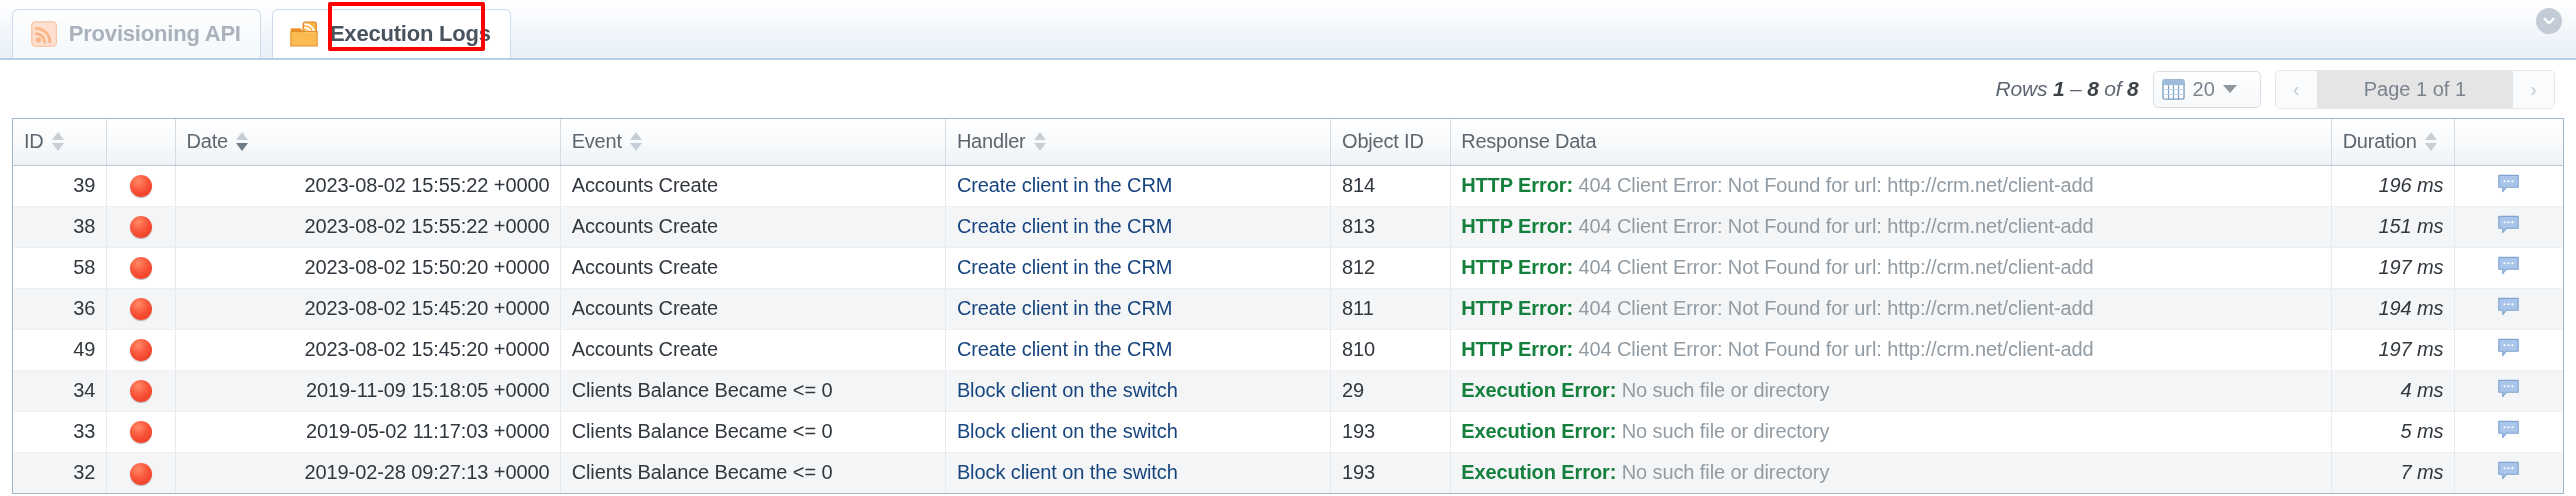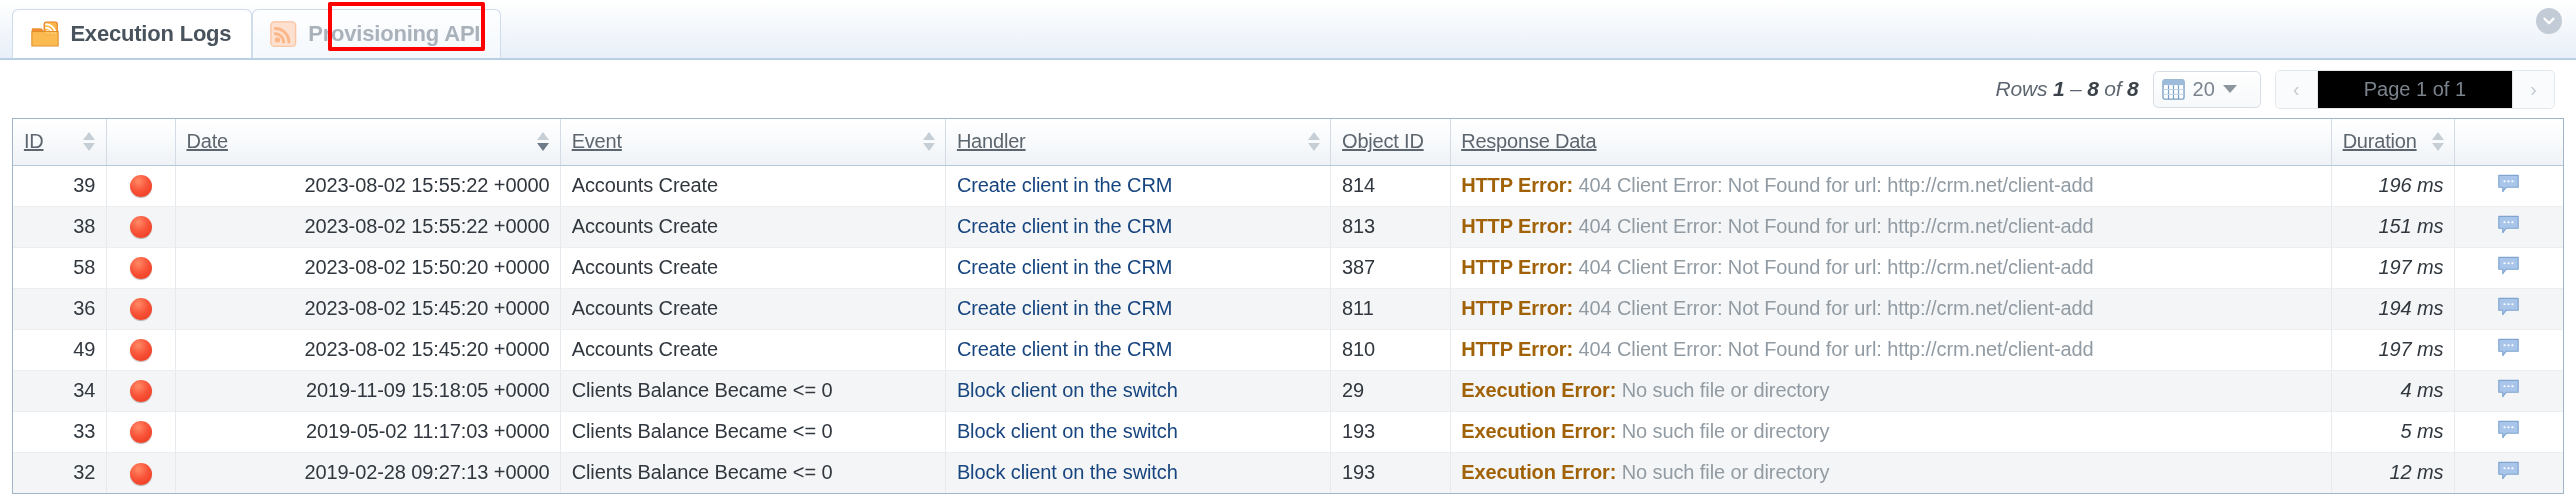--- a/index.html
+++ b/index.html
@@ -153,21 +153,21 @@
     background: #fafbfc;
   }
   .pager-page {
     display: flex;
     align-items: center;
     justify-content: center;
     min-width: 173px;
     padding: 0 10.6px;
     font-size: 20px;
     color: #7b848e;
-    background: #000000;
+    background: #e5e5e5;
     border-left: 0.9px solid #e2e7ec;
     border-right: 0.9px solid #e2e7ec;
   }
 
   
   .table-wrap {
     margin: 0 12.3px;
     border: 0.9px solid #9fb6cd;
     border-top: 0.9px solid #9fb6cd;
     background: #ffffff;
@@ -189,24 +189,23 @@
     height: 46px;
     padding: 0 10.6px;
     box-sizing: border-box;
     letter-spacing: -0.2px;
     vertical-align: middle;
   }
   table.grid th:last-child { border-right: none; }
   .th-inner {
     display: flex;
     align-items: center;
-    justify-content: space-between;
+    justify-content: flex-start;
     gap: 8px;
     width: 100%;
-    text-decoration: underline;
   }
   .sorter {
     display: flex;
     flex-direction: column;
     gap: 2.6px;
     flex: 0 0 auto;
   }
   .sorter i {
     display: block;
     width: 0; height: 0;
@@ -244,53 +243,53 @@
     width: 22px; height: 22px;
     border-radius: 50%;
     background: radial-gradient(circle at 38% 28%, #ff8a66 0%, #f9553a 45%, #e8331c 100%);
     box-shadow: 0 0.9px 0.9px rgba(0,0,0,0.28);
     vertical-align: middle;
   }
   .handler-link {
     color: #17457f;
     text-decoration: none;
   }
-  .resp-key { color: #a16207; font-weight: bold; }
+  .resp-key { color: #15803d; font-weight: bold; }
   .resp-val { color: #919ba3; }
 
   .bubble-icon { display: inline-block; vertical-align: middle; }
 </style>
 </head>
 <body>
 
 <div class="tabbar">
+
+  <div class="tab inactive">
+    <svg class="icon-rss" viewBox="0 0 30 30">
+      <rect x="0" y="0" width="30" height="30" rx="5" fill="#fde0cf"></rect>
+      <rect x="1" y="1" width="28" height="28" rx="4" fill="none" stroke="#f9c6a6" stroke-width="1.5"></rect>
+      <circle cx="8.5" cy="21.5" r="3" fill="#fbb78a"></circle>
+      <path d="M6 14.5a9.5 9.5 0 0 1 9.5 9.5" fill="none" stroke="#fbb78a" stroke-width="3.4" stroke-linecap="round"></path>
+      <path d="M6 8.5a15.5 15.5 0 0 1 15.5 15.5" fill="none" stroke="#fbb78a" stroke-width="3.4" stroke-linecap="round"></path>
+    </svg>
+    <span>Provisioning API</span>
+  </div>
 
   <div class="tab active">
     <svg class="icon-folder-rss" viewBox="0 0 32 30">
       <path d="M1 8.5h11l2.6 3H31v16.5H1z" fill="#f6a73b"></path>
       <path d="M1 8.5h11l2.6 3H31v3H1z" fill="#f08c2e"></path>
       <rect x="15" y="1" width="15" height="15" rx="2.5" fill="#ffb648" stroke="#e07e22" stroke-width="1.3"></rect>
       <circle cx="19" cy="12.2" r="1.9" fill="#ffffff"></circle>
       <path d="M17.2 7.6a6.6 6.6 0 0 1 6.6 6.6" fill="none" stroke="#ffffff" stroke-width="2.2" stroke-linecap="round"></path>
       <path d="M17.2 3.6a10.6 10.6 0 0 1 10.6 10.6" fill="none" stroke="#ffffff" stroke-width="2.2" stroke-linecap="round"></path>
       <path d="M1 12h30v16.5H1z" fill="#fbbe55" opacity="0.85"></path>
       <path d="M1 12h30v16.5H1z" fill="none" stroke="#e08f2a" stroke-width="1.2"></path>
     </svg>
     <span>Execution Logs</span>
-  </div>
-
-  <div class="tab inactive">
-    <svg class="icon-rss" viewBox="0 0 30 30">
-      <rect x="0" y="0" width="30" height="30" rx="5" fill="#fde0cf"></rect>
-      <rect x="1" y="1" width="28" height="28" rx="4" fill="none" stroke="#f9c6a6" stroke-width="1.5"></rect>
-      <circle cx="8.5" cy="21.5" r="3" fill="#fbb78a"></circle>
-      <path d="M6 14.5a9.5 9.5 0 0 1 9.5 9.5" fill="none" stroke="#fbb78a" stroke-width="3.4" stroke-linecap="round"></path>
-      <path d="M6 8.5a15.5 15.5 0 0 1 15.5 15.5" fill="none" stroke="#fbb78a" stroke-width="3.4" stroke-linecap="round"></path>
-    </svg>
-    <span>Provisioning API</span>
   </div>
 
   <div class="tab-highlight"></div>
 
   <div class="collapse-btn">
     <svg width="16" height="16" viewBox="0 0 18 18">
       <path d="M4 6.5l5 5 5-5" fill="none" stroke="#ffffff" stroke-width="2.6" stroke-linecap="round" stroke-linejoin="round"></path>
     </svg>
   </div>
 </div>
@@ -430,21 +429,21 @@
                 <circle cx="13" cy="8.2" r="1.25" fill="#ffffff"></circle>
                 <circle cx="17.5" cy="8.2" r="1.25" fill="#ffffff"></circle>
               </svg></span></td>
         </tr>
         <tr>
           <td class="c-id">58</td>
           <td class="c-status"><span class="status-dot"></span></td>
           <td class="c-date">2023-08-02 15:50:20 +0000</td>
           <td>Accounts Create</td>
           <td><span class="handler-link">Create client in the CRM</span></td>
-          <td>387</td>
+          <td>812</td>
           <td><span class="resp-key">HTTP Error:</span> <span class="resp-val">404 Client Error: Not Found for url: http://crm.net/client-add</span></td>
           <td class="c-dur">197 ms</td>
           <td class="c-note"><span class="bubble-icon"><svg width="23" height="19.4" viewBox="0 0 26 22">
                 <path d="M2 1.5h22v13.5H10.5L6.5 20v-5H2z" fill="#a9c6ea" stroke="#7fa4d0" stroke-width="1.3" stroke-linejoin="round"></path>
                 <circle cx="8.5" cy="8.2" r="1.25" fill="#ffffff"></circle>
                 <circle cx="13" cy="8.2" r="1.25" fill="#ffffff"></circle>
                 <circle cx="17.5" cy="8.2" r="1.25" fill="#ffffff"></circle>
               </svg></span></td>
         </tr>
         <tr>
@@ -512,21 +511,21 @@
               </svg></span></td>
         </tr>
         <tr>
           <td class="c-id">32</td>
           <td class="c-status"><span class="status-dot"></span></td>
           <td class="c-date">2019-02-28 09:27:13 +0000</td>
           <td>Clients Balance Became &lt;= 0</td>
           <td><span class="handler-link">Block client on the switch</span></td>
           <td>193</td>
           <td><span class="resp-key">Execution Error:</span> <span class="resp-val">No such file or directory</span></td>
-          <td class="c-dur">12 ms</td>
+          <td class="c-dur">7 ms</td>
           <td class="c-note"><span class="bubble-icon"><svg width="23" height="19.4" viewBox="0 0 26 22">
                 <path d="M2 1.5h22v13.5H10.5L6.5 20v-5H2z" fill="#a9c6ea" stroke="#7fa4d0" stroke-width="1.3" stroke-linejoin="round"></path>
                 <circle cx="8.5" cy="8.2" r="1.25" fill="#ffffff"></circle>
                 <circle cx="13" cy="8.2" r="1.25" fill="#ffffff"></circle>
                 <circle cx="17.5" cy="8.2" r="1.25" fill="#ffffff"></circle>
               </svg></span></td>
         </tr>
       </tbody>
   </table>
 </div>

